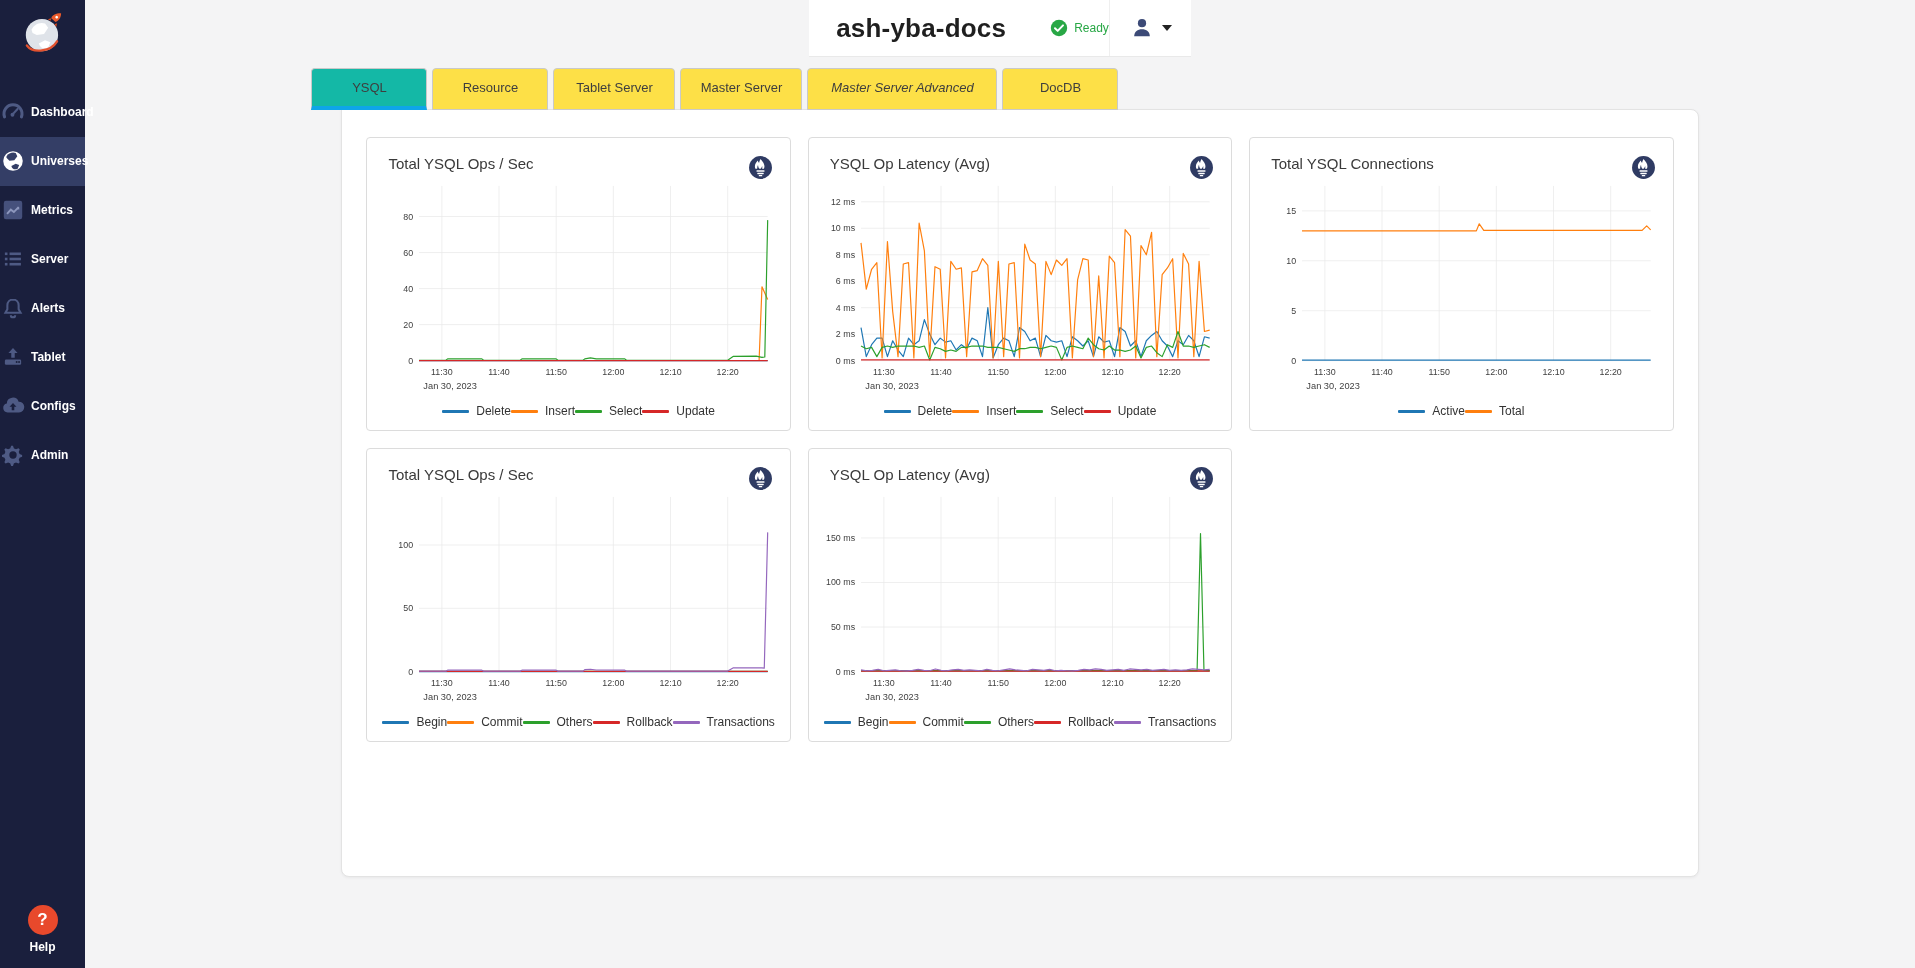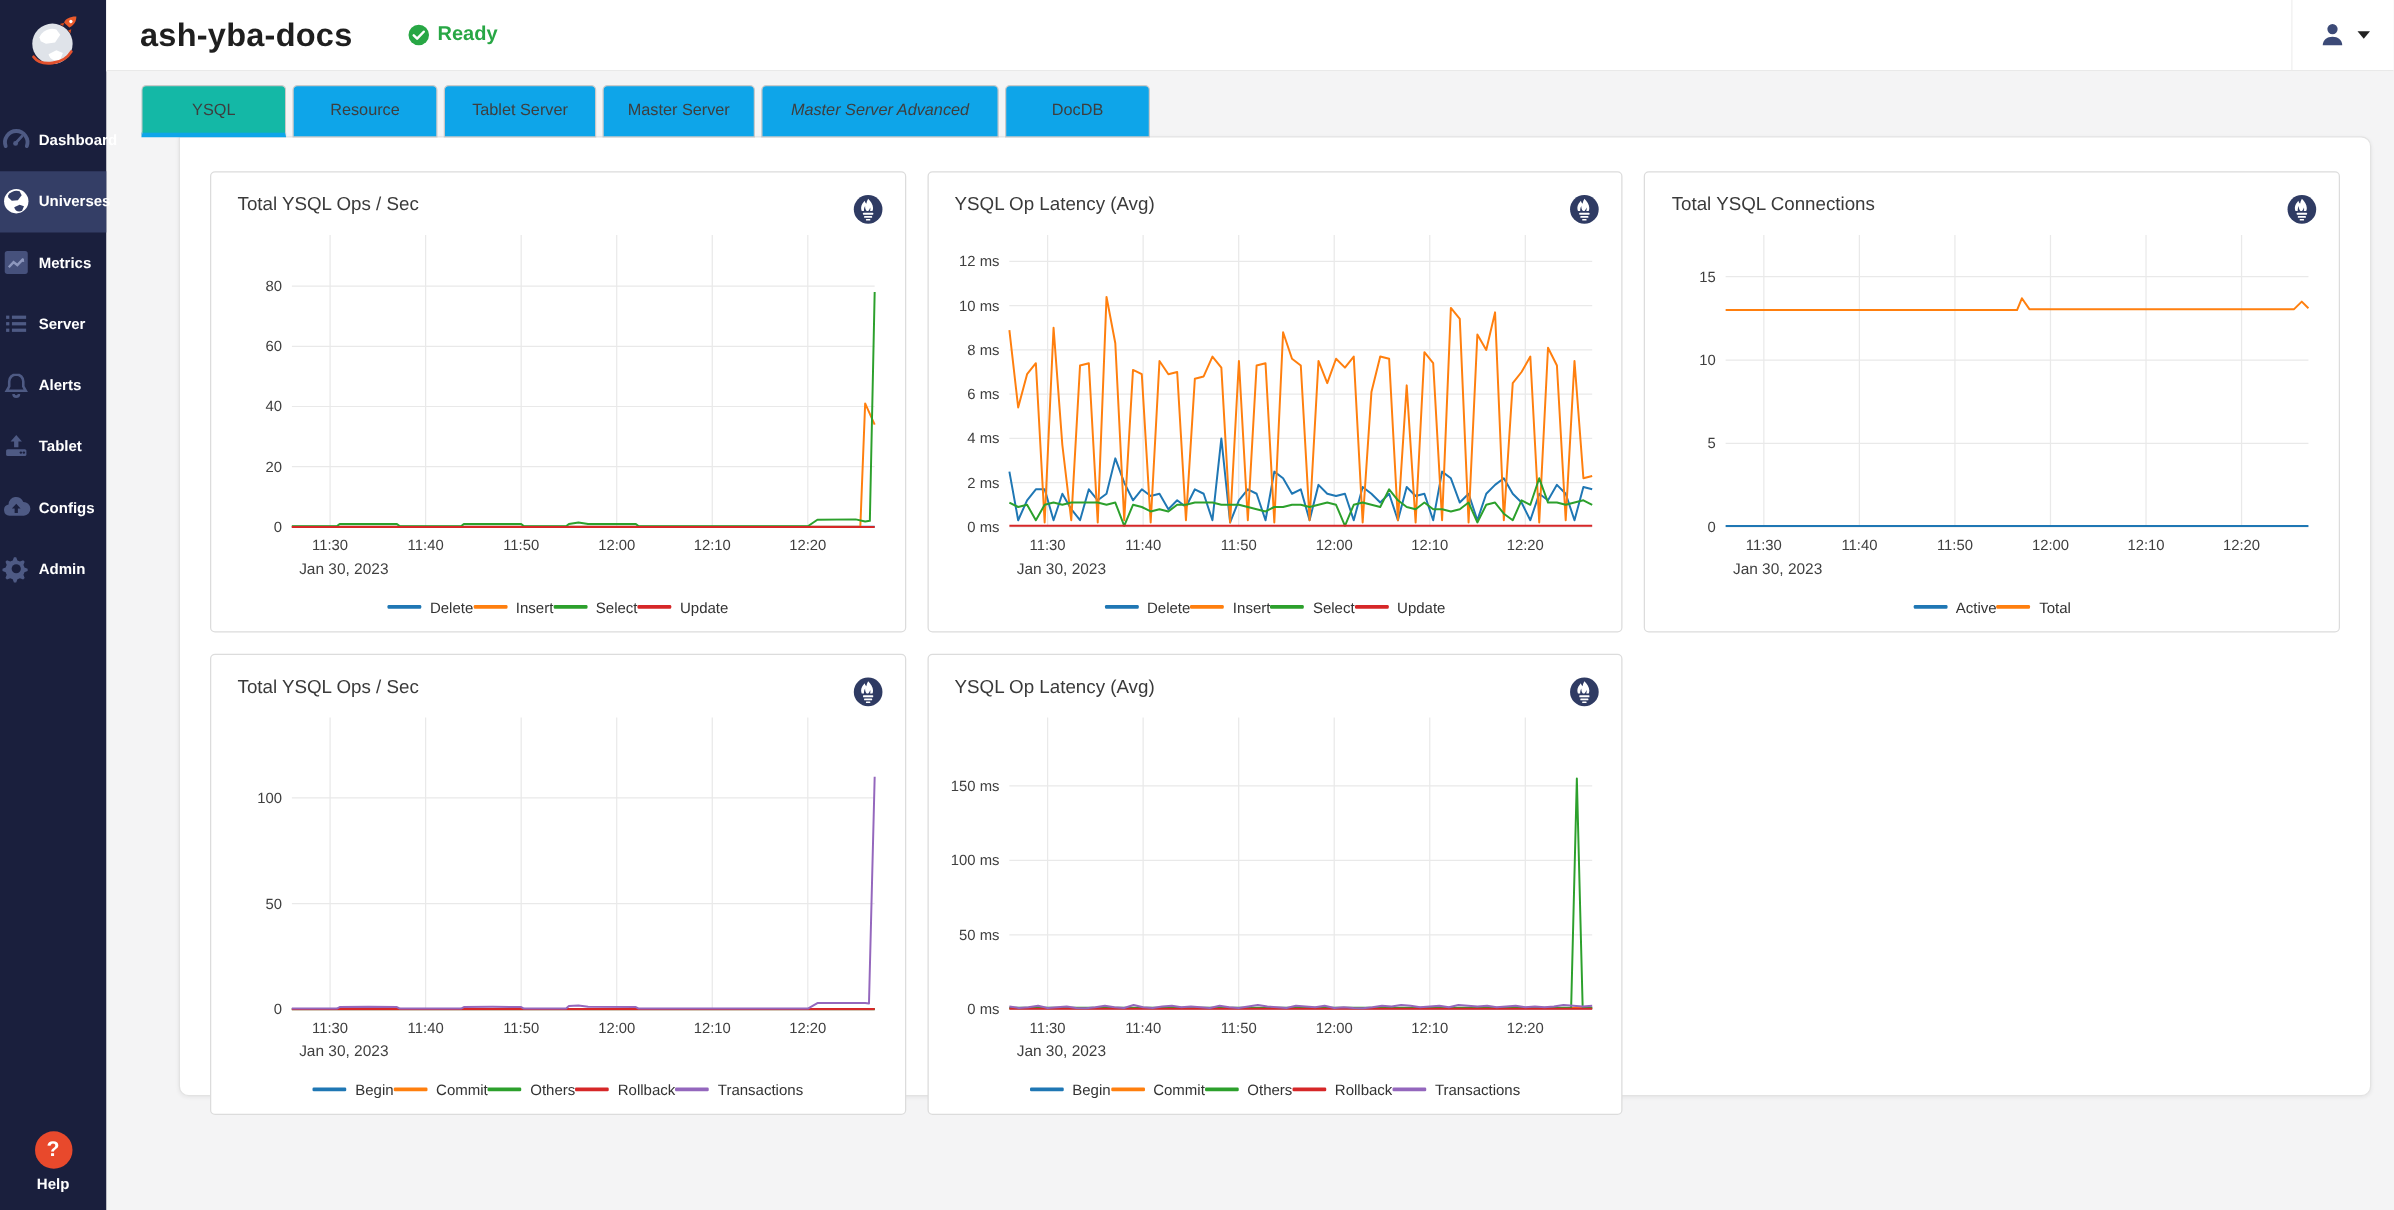--- a/index.html
+++ b/index.html
@@ -15,35 +15,35 @@
     padding:11px 0 12px; cursor:pointer; color:#fff; font-size:12px; font-weight:700; }
   .nav-item .ic { height:26px; display:flex; align-items:center; justify-content:center; }
   .nav-item.active { background:#343e66; }
   .spacer { flex:1; }
   .help-item { display:flex; flex-direction:column; align-items:center; gap:5px;
     padding:10px 0 14px; cursor:pointer; color:#fff; font-size:12px; font-weight:700; }
   .help-circle { width:30px; height:30px; border-radius:50%; background:#e8492c;
     color:#fff; display:flex; align-items:center; justify-content:center; font-size:17px; font-weight:700; }
 
   
-  .main { flex:1; display:flex; flex-direction:column; min-width:0; }
+  .main { flex:1; display:flex; flex-direction:column; min-width:0;align-items:center; }
   .header { height:57px; background:#fff; border-bottom:1px solid #e9e9e9;
     display:flex; align-items:center; padding-left:27px; flex-shrink:0; }
   .page-title { font-size:26px; font-weight:700; color:#1f1f1f; letter-spacing:.2px; }
   .ready-badge { margin-left:44px; display:flex; align-items:center; gap:6px;
-    color:#28a745; font-size:16px; font-weight:700; cursor:default; }
+    color:#28a745; font-size:12px; font-weight:400; cursor:default; }
   .user-area { margin-left:auto; align-self:stretch; width:82px; border-left:1px solid #efefef;
     display:flex; align-items:center; justify-content:center; gap:7px; cursor:pointer; }
   .caret { width:0; height:0; border-left:5px solid transparent; border-right:5px solid transparent;
     border-top:6px solid #222; }
 
   
   .content { flex:1; padding:11px 18px 0 28px; min-height:0; }
   .tabs { display:flex; position:relative; z-index:2; margin-bottom:-1px; }
-  .tab { padding:11px 0; width:116px; text-align:center; background:#0ea5e9; border:1px solid #c9c9c9;
+  .tab { padding:11px 0; width:116px; text-align:center; background:#fde047; border:1px solid #c9c9c9;
     border-bottom:1px solid #c9c9c9; border-radius:4px 4px 0 0; margin-right:5px;
     font-size:13px; color:#3e3e3e; cursor:pointer; white-space:nowrap; }
   .tab.w2 { width:122px; } .tab.w3 { width:190px;font-style:italic; }
   .tab.active { background:#14b8a6; border-bottom:4px solid #0ea5e9; }
   .card { background:#fff; border:1px solid #e3e3e3; border-radius:0 8px 8px 8px;
     box-shadow:0 1px 3px rgba(0,0,0,.05); padding:27px 24px 4px; height:768px;margin-left:30px; }
   .grid { display:grid; grid-template-columns:repeat(3, 1fr); gap:17px; }
   .panel { background:#fff; border:1px solid #dcdcdc; border-radius:4px; padding:13px 15px 6px; }
   .panel-head { display:flex; justify-content:space-between; align-items:flex-start; padding:4px 2px 0 6px; }
   .panel-title { font-size:15px; color:#3a3a3a; }

